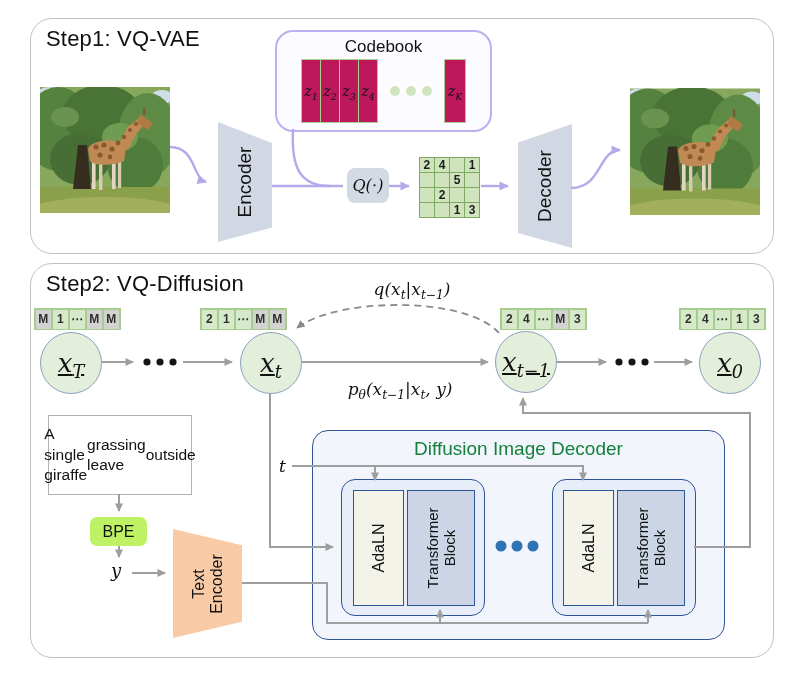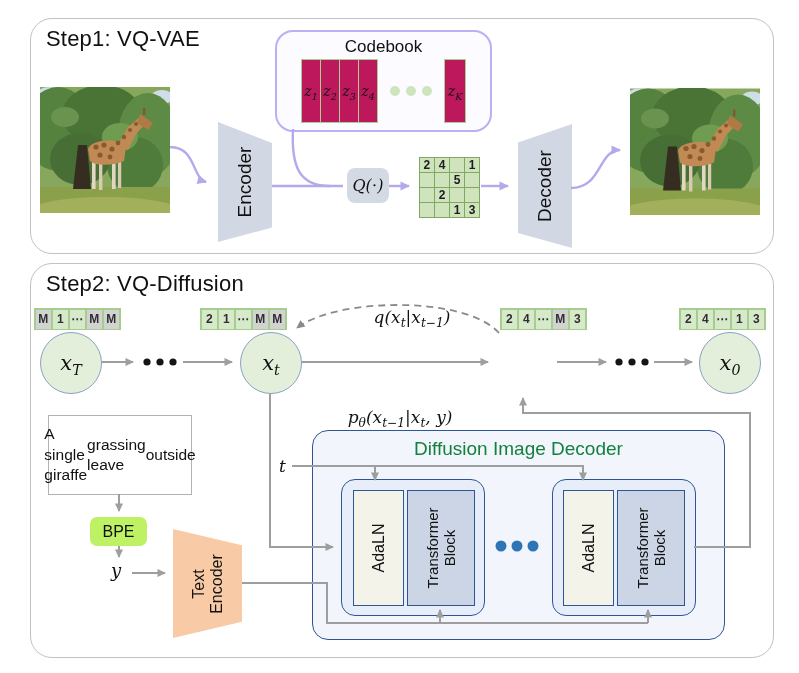--- a/index.html
+++ b/index.html
@@ -39,36 +39,36 @@
   .vqgrid span{background:#cfe3bd;display:flex;align-items:center;justify-content:center;
           font-weight:700;font-size:12px;color:#1c1c1c;}
   
   .strip{position:absolute;display:flex;gap:1.5px;background:#a6cc8e;padding:1.5px;z-index:2;}
   .cell{width:15.5px;height:19px;background:#d7e9cb;display:flex;align-items:center;justify-content:center;
         font-weight:700;font-size:12px;color:#2f2f2f;}
   .cell.masked{background:#d2d2d2;}
   
   .node{position:absolute;width:60px;height:60px;border-radius:50%;background:#e4efdb;
         border:1.8px solid #8ba1c1;display:flex;align-items:center;justify-content:center;z-index:2;}
-  .node .math{font-size:21px;}
+  .node .math{font-size:26px;text-decoration:underline;}
   
   .prompt{position:absolute;left:48px;top:415px;width:142px;height:78px;border:1.5px solid #b3b3b3;
           background:#fff;display:flex;flex-direction:row;align-items:center;justify-content:center;
           font-size:15.5px;line-height:1.32;color:#111;z-index:2;}
   
   .difbox{position:absolute;left:312px;top:430px;width:411px;height:208px;border:1.8px solid #2f5597;
           border-radius:16px;background:#f2f6fc;z-index:2;}
   .diftitle{text-align:center;font-size:19px;color:#15803d;margin-top:7px;}
   .group{position:absolute;width:142px;height:135px;border:1.6px solid #2f5597;border-radius:14px;
          background:#e7eef9;}
   .blk{position:absolute;top:10px;width:49px;height:114px;border:1.5px solid #2f5597;background:#f4f3ea;}
   .blk.tb{width:66px;background:#ccd5e6;}
   .mlabel{position:absolute;font-family:"DejaVu Serif",serif;font-style:italic;font-size:17px;color:#111;z-index:2;}
   .mlabel sub{font-size:72%;}
-  .centered{text-align:center;margin-top:28px;}
+  .centered{text-align:center;}
 </style>
 </head>
 <body>
 
 <div class="canvas">
 
   <div class="panel" style="left:30px;top:18px;width:742px;height:234px;"></div>
   <div class="panel" style="left:30px;top:263px;width:742px;height:393px;"></div>
 
   <div class="ptitle" style="left:46px;top:26px;">Step1: VQ-VAE</div>
@@ -231,20 +231,23 @@
     <span class="cell">1</span>
     <span class="cell">3</span>
   </div>
 
   <div class="node" style="left:40px;top:332px;">
       <span class="math"><span>x</span><sub>T</sub></span>
     </div>
   <div class="node" style="left:240px;top:332px;">
       <span class="math"><span>x</span><sub>t</sub></span>
     </div>
+  <div class="node" style="left:495px;top:331px;">
+      <span class="math"><span>x</span><sub>t−1</sub></span>
+    </div>
   <div class="node" style="left:699px;top:332px;">
       <span class="math"><span>x</span><sub>0</sub></span>
     </div>
 
   <div class="mlabel centered" style="left:351px;top:279px;width:122px;">
     <span>q(x</span><sub>t</sub><span>|x</span><sub>t−1</sub><span>)</span>
   </div>
   <div class="mlabel centered" style="left:334px;top:379px;width:132px;">
     <span>p</span><sub>θ</sub><span>(x</span><sub>t−1</sub><span>|x</span><sub>t</sub><span>, y)</span>
   </div>

